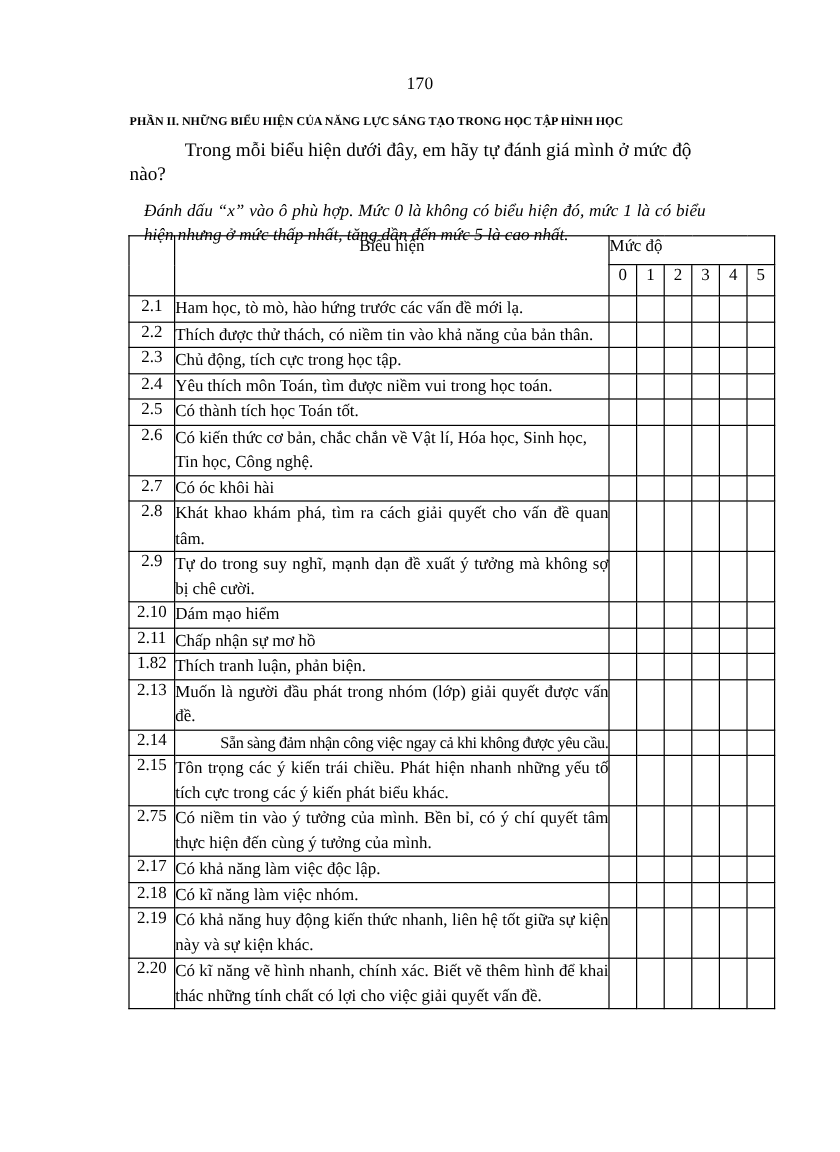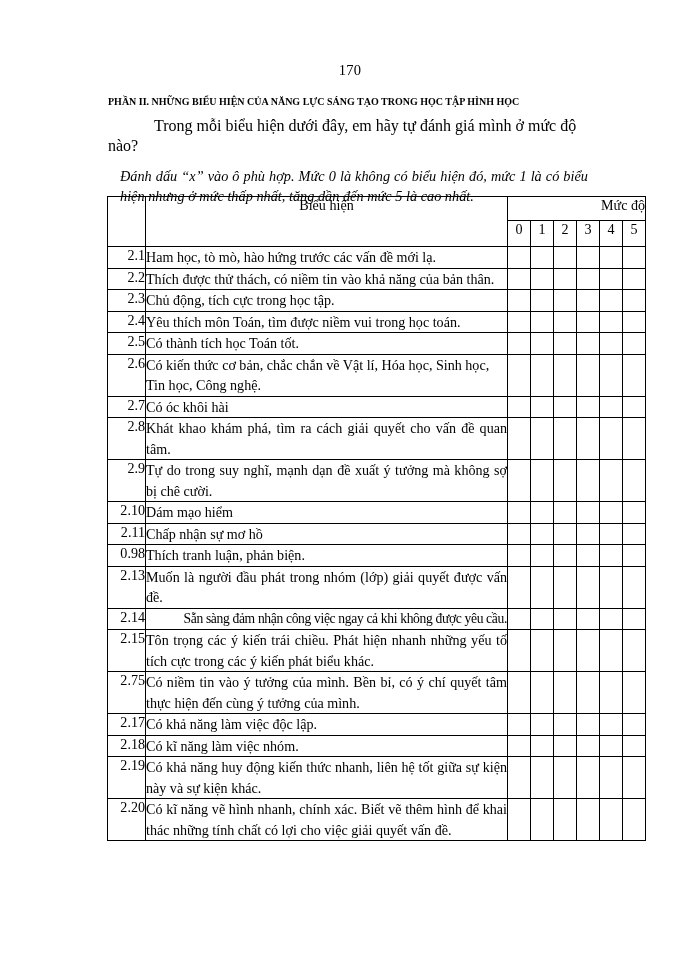--- a/index.html
+++ b/index.html
@@ -77,35 +77,35 @@
   col.c-lvl   { width: 23px; }
 
   .th-item {
     text-align: center;
     font-weight: bold;
     font-size: 14.4px;
     vertical-align: middle;
     height: 48px;
   }
   .th-muc {
-    text-align: right;
+    text-align: left;
     font-weight: bold;
     font-size: 14.4px;
     height: 23px;
     vertical-align: middle;
   }
   .th-blank { }
   .th-lvl {
     text-align: center;
     font-size: 14.1px;
     height: 25px;
     vertical-align: middle;
   }
   td.id-cell {
-    text-align: right;
+    text-align: center;
     padding: 3px 0 3px 5px;
     white-space: nowrap;
     font-size: 14.1px;
   }
   td.item-cell {
     text-align: left;
     padding: 3px 6px 3px 7px;
     line-height: 20.5px;
   }
   td.item-cell.justify {
@@ -263,21 +263,21 @@
           <td class="id-cell">2.11</td>
           <td class="item-cell">Chấp nhận sự mơ hồ</td>
           <td class="lvl-cell"></td>
           <td class="lvl-cell"></td>
           <td class="lvl-cell"></td>
           <td class="lvl-cell"></td>
           <td class="lvl-cell"></td>
           <td class="lvl-cell"></td>
         </tr>
         <tr>
-          <td class="id-cell">0.98</td>
+          <td class="id-cell">1.82</td>
           <td class="item-cell">Thích tranh luận, phản biện.</td>
           <td class="lvl-cell"></td>
           <td class="lvl-cell"></td>
           <td class="lvl-cell"></td>
           <td class="lvl-cell"></td>
           <td class="lvl-cell"></td>
           <td class="lvl-cell"></td>
         </tr>
         <tr>
           <td class="id-cell">2.13</td>

